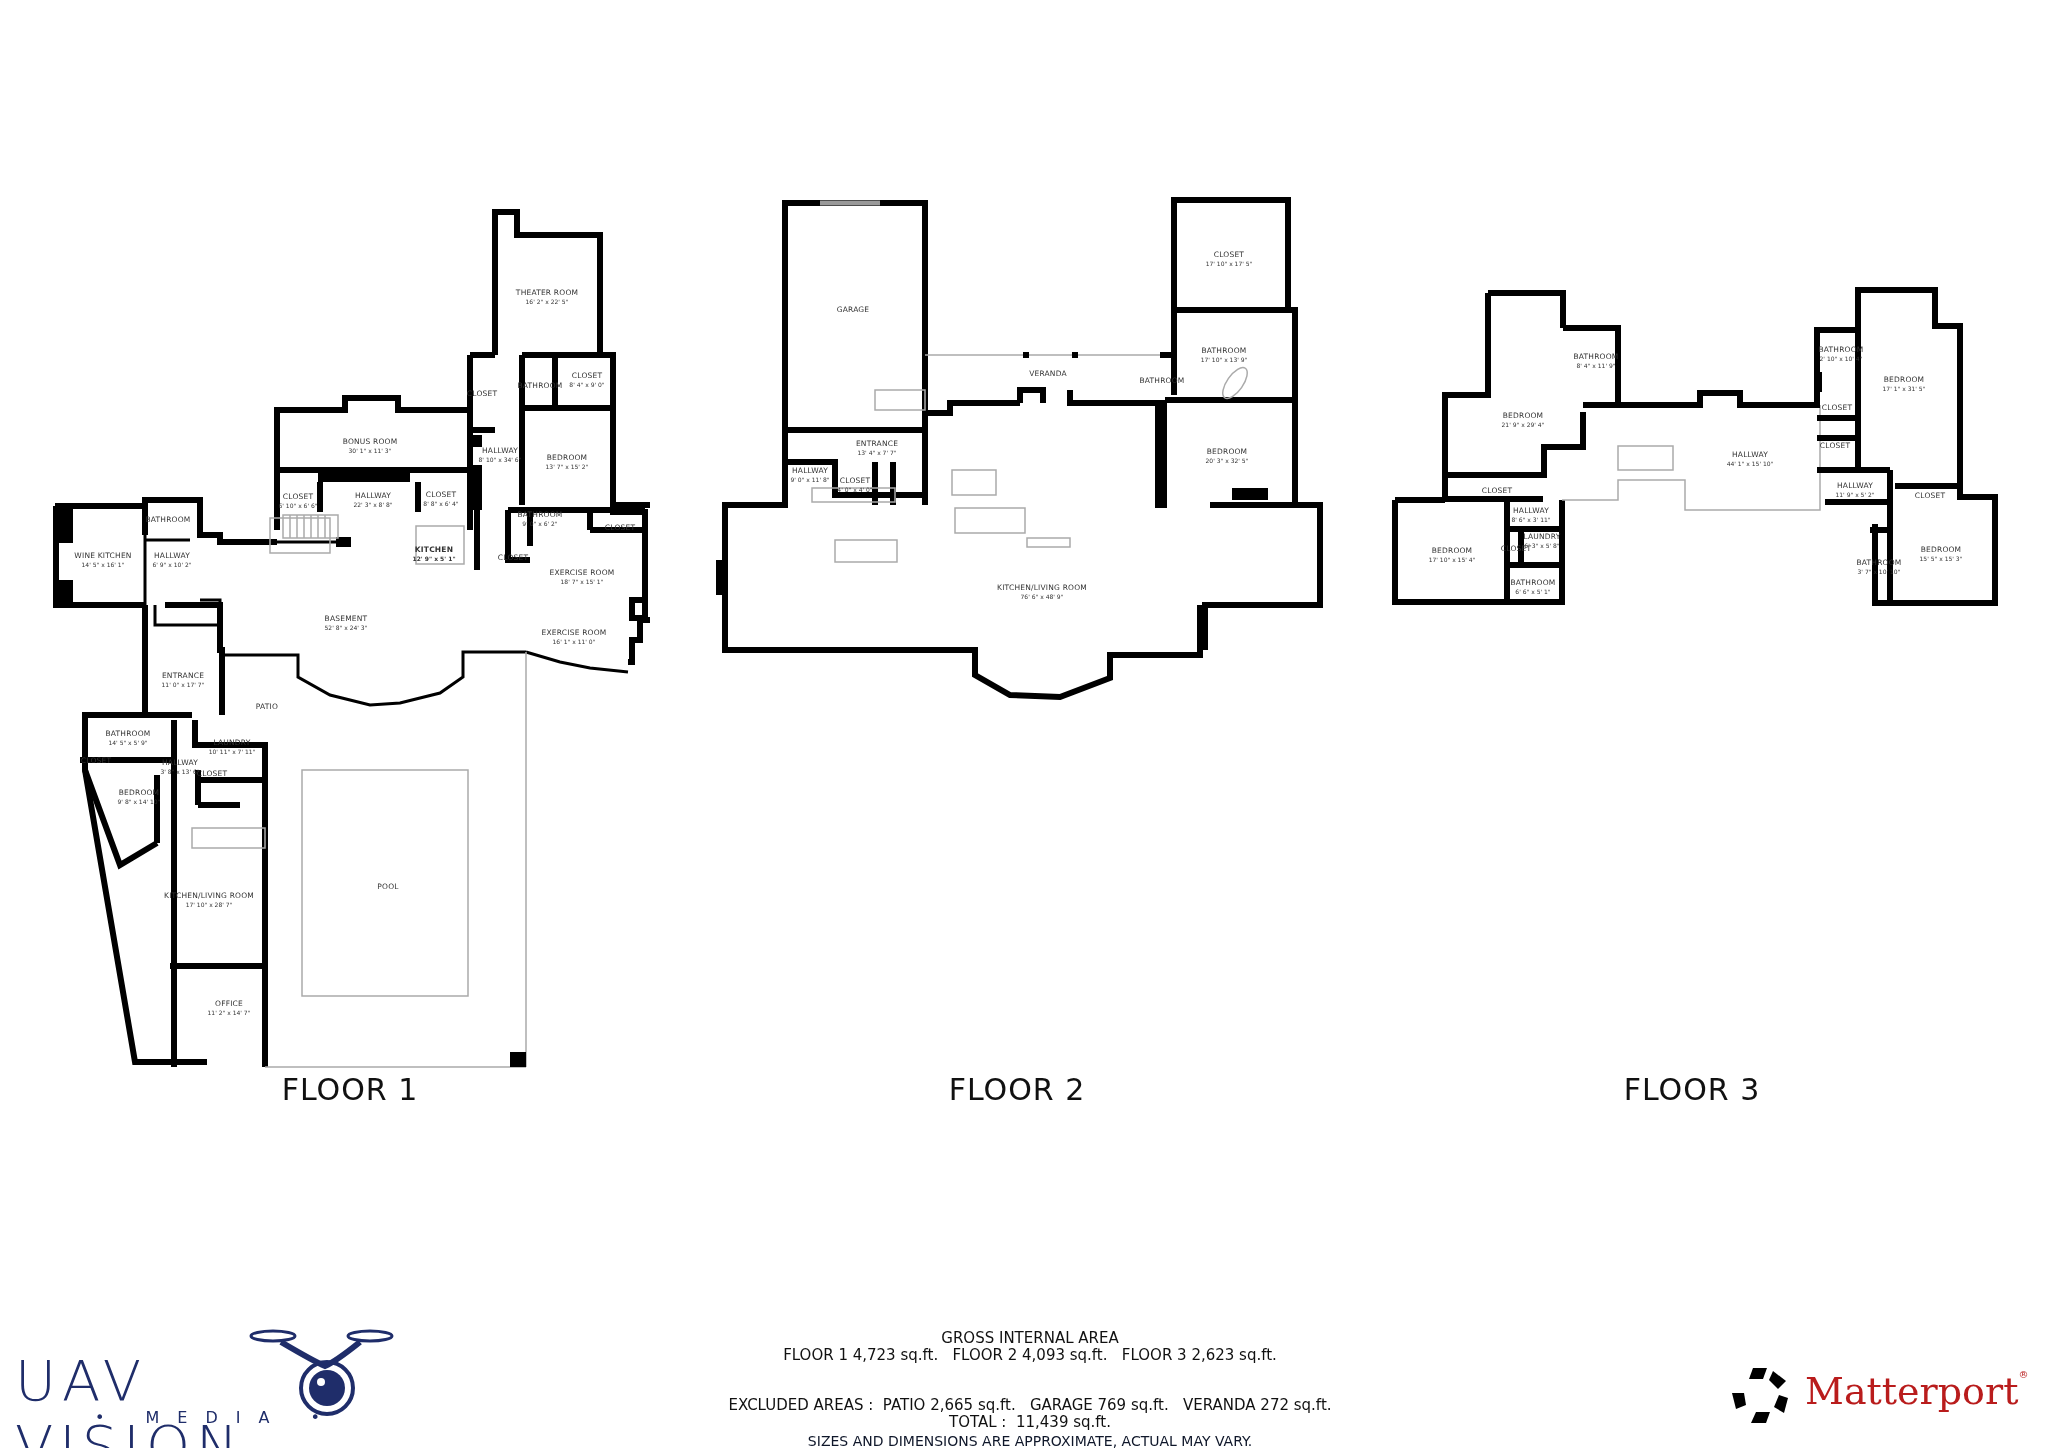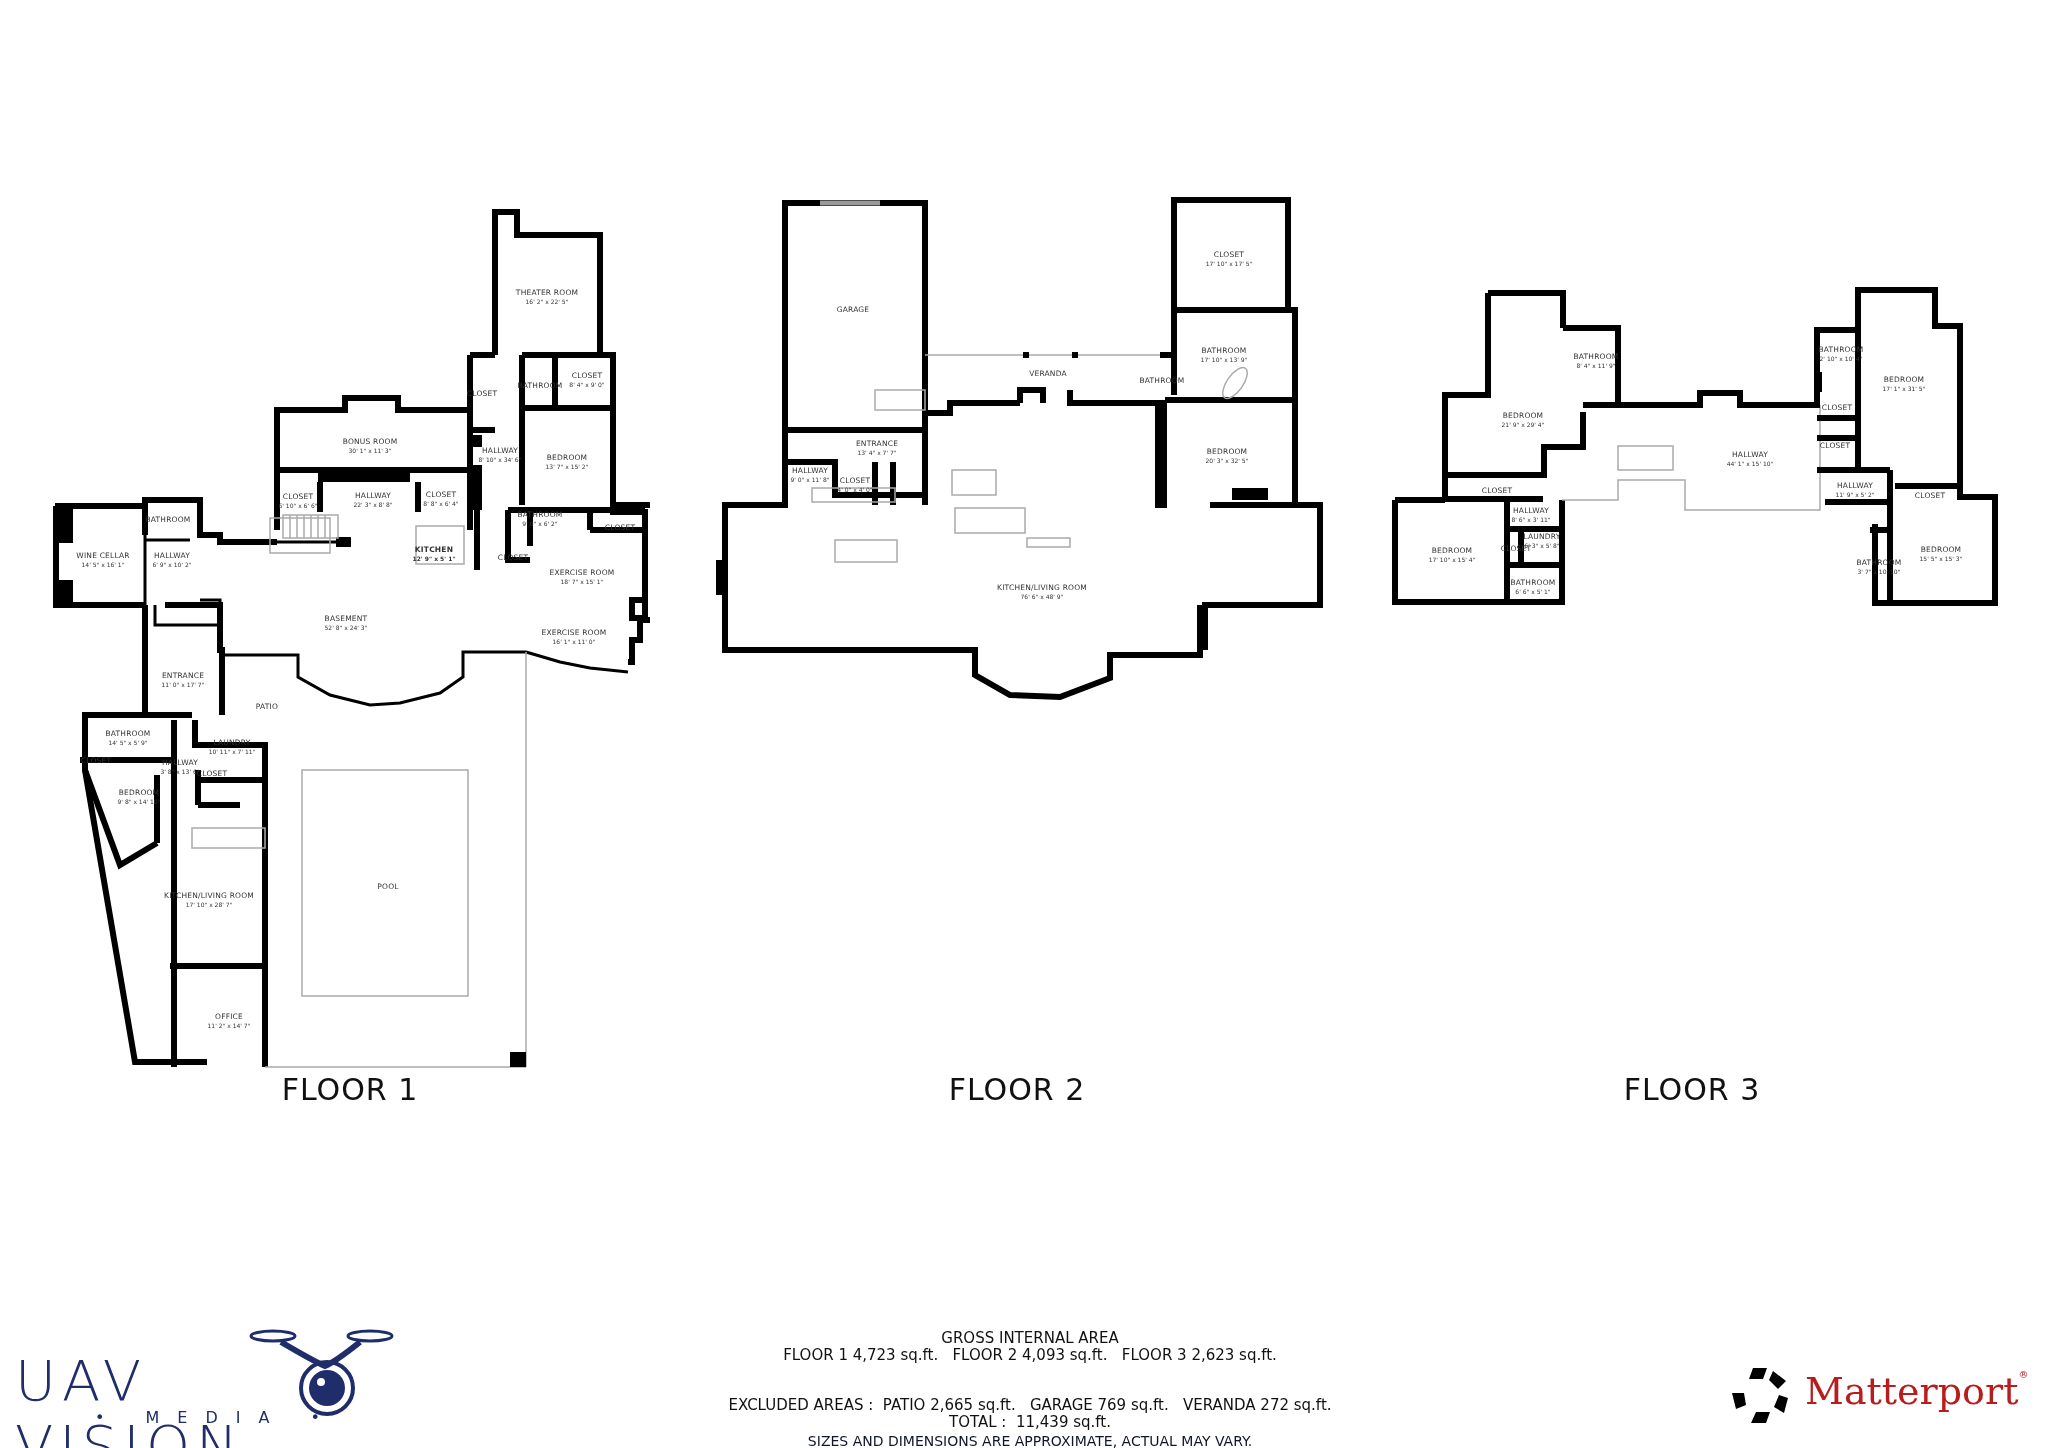--- a/index.html
+++ b/index.html
@@ -227,21 +227,21 @@
       <span class="n">BATHROOM</span>
       <span class="d">9' 0" x 6' 2"</span>
     </div>
     <div class="room-label" style="left: 620px; top: 527px;">
       <span class="n">CLOSET</span>
     </div>
     <div class="room-label" style="left: 513px; top: 557px;">
       <span class="n">CLOSET</span>
     </div>
     <div class="room-label" style="left: 103px; top: 560px;">
-      <span class="n">WINE CELLAR</span>
+      <span class="n">WINE KITCHEN</span>
       <span class="d">14' 5" x 16' 1"</span>
     </div>
     <div class="room-label" style="left: 168px; top: 519px;">
       <span class="n">BATHROOM</span>
     </div>
     <div class="room-label" style="left: 172px; top: 560px;">
       <span class="n">HALLWAY</span>
       <span class="d">6' 9" x 10' 2"</span>
     </div>
     <div class="room-label" style="left: 582px; top: 577px;">
@@ -285,21 +285,21 @@
       <span class="n">BEDROOM</span>
       <span class="d">9' 8" x 14' 10"</span>
     </div>
     <div class="room-label" style="left: 209px; top: 900px;">
       <span class="n">KITCHEN/LIVING ROOM</span>
       <span class="d">17' 10" x 28' 7"</span>
     </div>
     <div class="room-label" style="left: 388px; top: 886px;">
       <span class="n">POOL</span>
     </div>
-    <div class="room-label" style="left: 229px; top: 1008px; margin-top: 13px;">
+    <div class="room-label" style="left: 229px; top: 1008px;">
       <span class="n">OFFICE</span>
       <span class="d">11' 2" x 14' 7"</span>
     </div>
     <div class="room-label" style="left: 853px; top: 309px;">
       <span class="n">GARAGE</span>
     </div>
     <div class="room-label" style="left: 1229px; top: 259px;">
       <span class="n">CLOSET</span>
       <span class="d">17' 10" x 17' 5"</span>
     </div>

